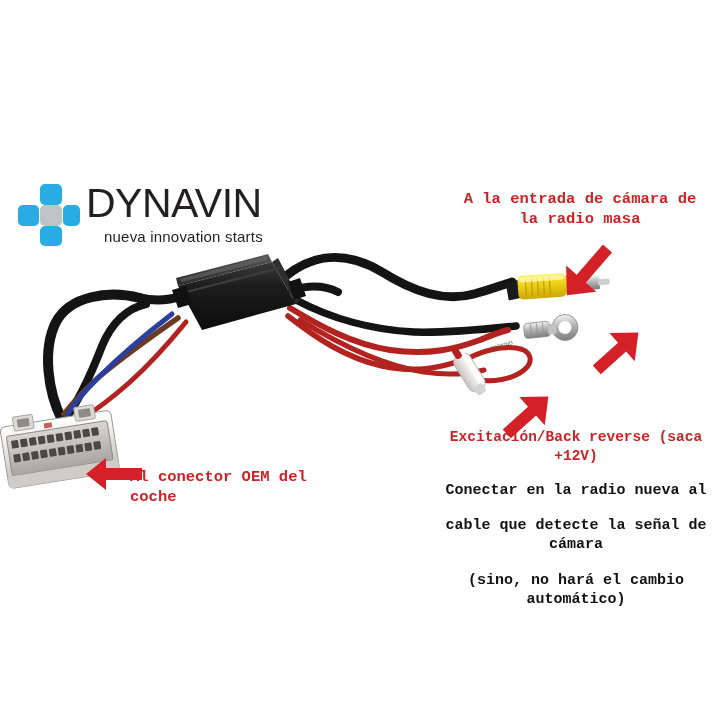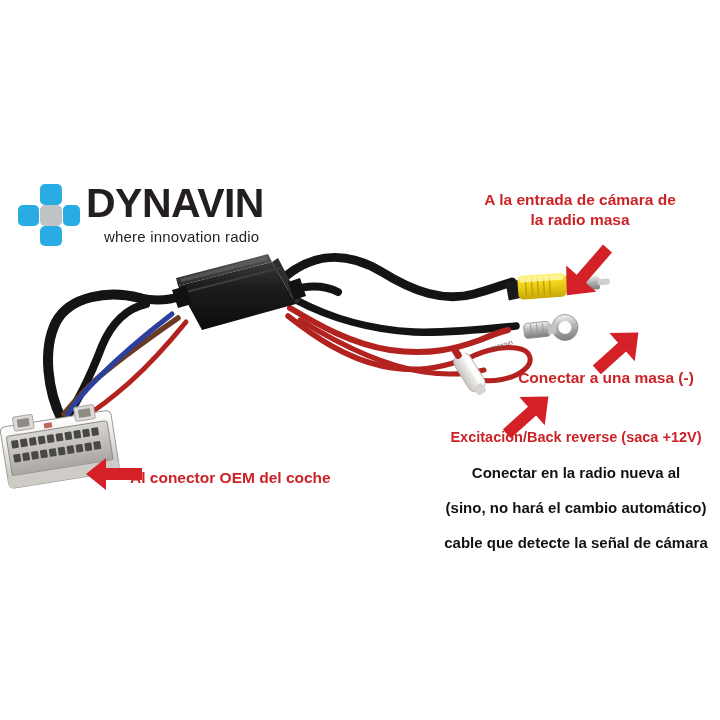--- a/index.html
+++ b/index.html
@@ -41,41 +41,42 @@
   .sq-left   { left: 0px;  top: 21px; width: 21px; height: 21px; background: #29ace3; }
   .sq-mid    { left: 22px; top: 21px; width: 22px; height: 21px; background: #bfc3c6; }
   .sq-right  { left: 45px; top: 21px; width: 17px; height: 21px; background: #29ace3; }
   .sq-bottom { left: 22px; top: 42px; width: 22px; height: 20px; background: #29ace3; }
 
   .logo-wordmark {
     position: absolute;
     left: 68px;
     top: 0px;
     font-size: 41px;
-    font-weight: bold;
+    font-weight: normal;
     letter-spacing: -0.5px;
     color: #231f20;
     line-height: 46px;
     white-space: nowrap;
   }
   .logo-tagline {
     position: absolute;
     left: 86px;
     top: 48px;
     font-size: 15px;
     color: #231f20;
     letter-spacing: 0.2px;
     white-space: nowrap;
   }
 
   
   .ann {
     position: absolute;
     font-weight: bold;
     line-height: 1.28;
+    font-family: Liberation Mono, monospace;
   }
   .ann-red   { color: #cc2326; }
 
   #ann-rca {
     left: 452px; top: 190px; width: 256px;
     text-align: center; font-size: 15.5px;
   }
   #ann-ground {
     left: 492px; top: 368px; width: 228px;
     text-align: center; font-size: 15.5px;
@@ -291,41 +292,38 @@
 
   <div class="logo-block">
     <div class="logo-mark">
       <div class="logo-sq sq-top"></div>
       <div class="logo-sq sq-left"></div>
       <div class="logo-sq sq-mid"></div>
       <div class="logo-sq sq-right"></div>
       <div class="logo-sq sq-bottom"></div>
     </div>
     <div class="logo-wordmark">DYNAVIN</div>
-    <div class="logo-tagline">where innovation radio</div>
+    <div class="logo-tagline">nueva innovation starts</div>
   </div>
 
   <div class="ann ann-red" id="ann-rca">
     <span>A la entrada de cámara de</span><br>
     <span>la radio masa</span>
   </div>
 
-  <div class="ann ann-red" id="ann-ground">
-    <span>Conectar a una masa (-)</span>
-  </div>
 
   <div class="ann ann-red" id="ann-oem">
     <span>Al conector OEM del coche</span>
   </div>
 
   <div class="ann" id="ann-reverse">
     <span class="ann-red">Excitación/Back reverse (saca +12V)</span>
     <span class="ann-detail">Conectar en la radio nueva al</span>
+    <span class="ann-detail">cable que detecte la señal de cámara</span>
     <span class="ann-detail">(sino, no hará el cambio automático)</span>
-    <span class="ann-detail">cable que detecte la señal de cámara</span>
   </div>
 
   <svg class="arrow" style="left:548px; top:238px; width:80px; height:72px;" viewBox="0 0 80 72">
     <g transform="rotate(41 40 36)">
       <path d="M44,4 L44,44 L58,44 L38,66 L18,44 L32,44 L32,4 Z" fill="#d42027"></path>
     </g>
   </svg>
 
   <svg class="arrow" style="left:578px; top:318px; width:78px; height:62px;" viewBox="0 0 78 62">
     <g transform="rotate(-132 39 31)">

